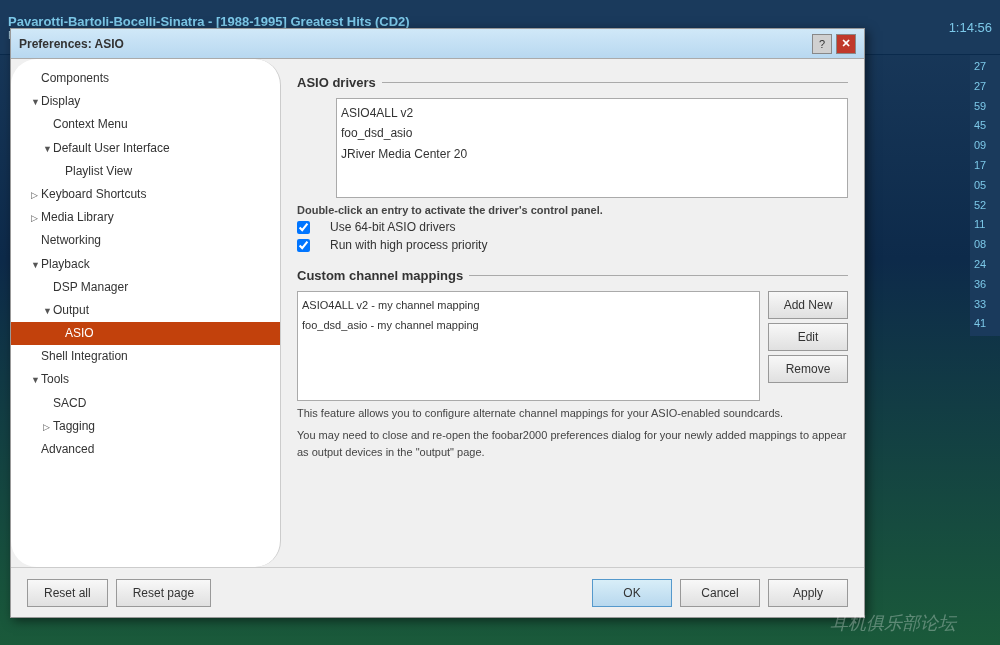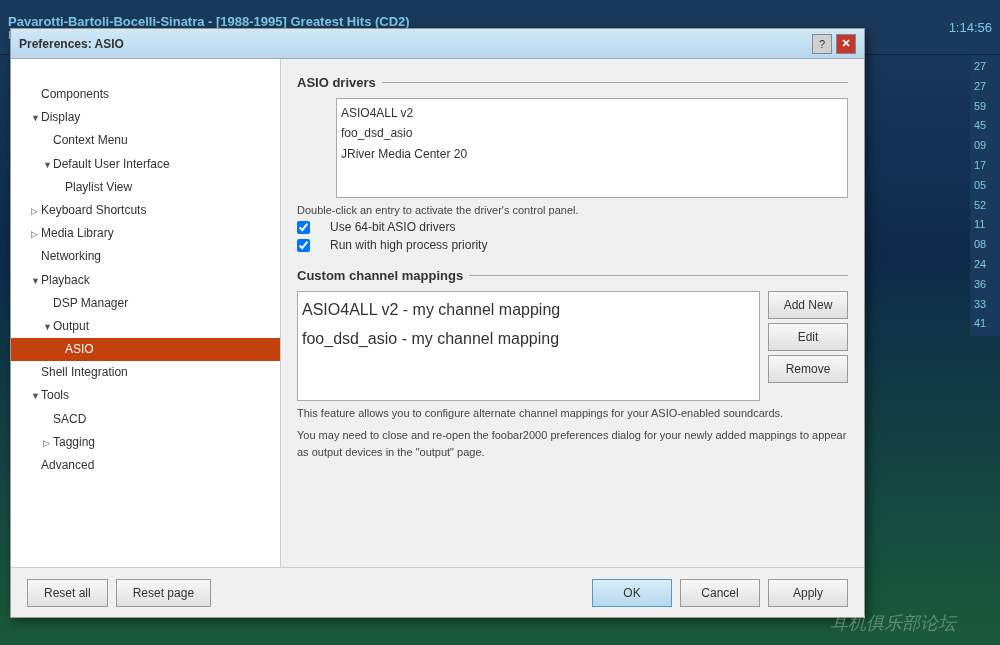--- a/index.html
+++ b/index.html
@@ -124,22 +124,23 @@
       flex: 1;
       overflow: hidden;
     }
 
     
     .sidebar {
       width: 270px;
       background: white;
       border-right: 1px solid #ccc;
       overflow-y: auto;
-      padding: 24px 0;
+      padding: 8px 0;
       flex-shrink: 0;
+      border-radius: 26px;
     }
 
     .tree-item {
       padding: 2px 8px;
       cursor: pointer;
       white-space: nowrap;
       color: #333;
       font-size: 12px;
       line-height: 1.6;
     }
@@ -202,20 +203,21 @@
       font-size: 12px;
       color: #333;
       line-height: 1.7;
       margin-left: 39px;
     }
 
     .hint-text {
       font-size: 11px;
       color: #444;
       margin: 6px 0 4px 0;
+      font-weight: bold;
     }
 
     .checkbox-row {
       display: flex;
       align-items: center;
       gap: 20px;
       margin: 4px 0;
     }
 
     .checkbox-input {
@@ -234,21 +236,21 @@
       display: flex;
       gap: 8px;
     }
 
     .mappings-list {
       flex: 1;
       border: 1px solid #aaa;
       background: white;
       height: 110px;
       padding: 4px;
-      font-size: 16px;
+      font-size: 11px;
       color: #333;
       line-height: 1.8;
     }
 
     .mappings-buttons {
       display: flex;
       flex-direction: column;
       gap: 4px;
     }
 

